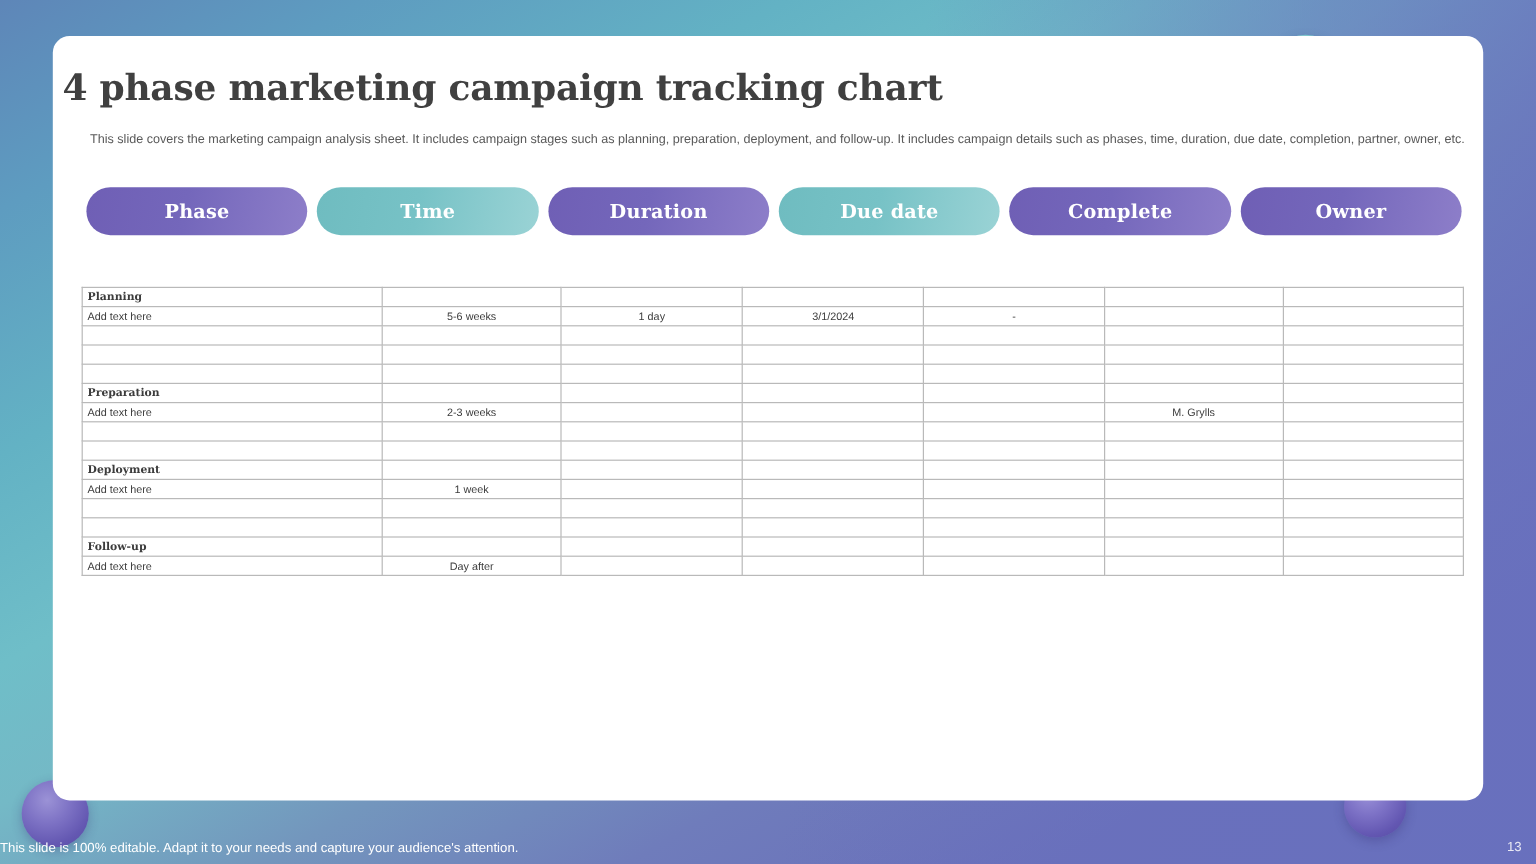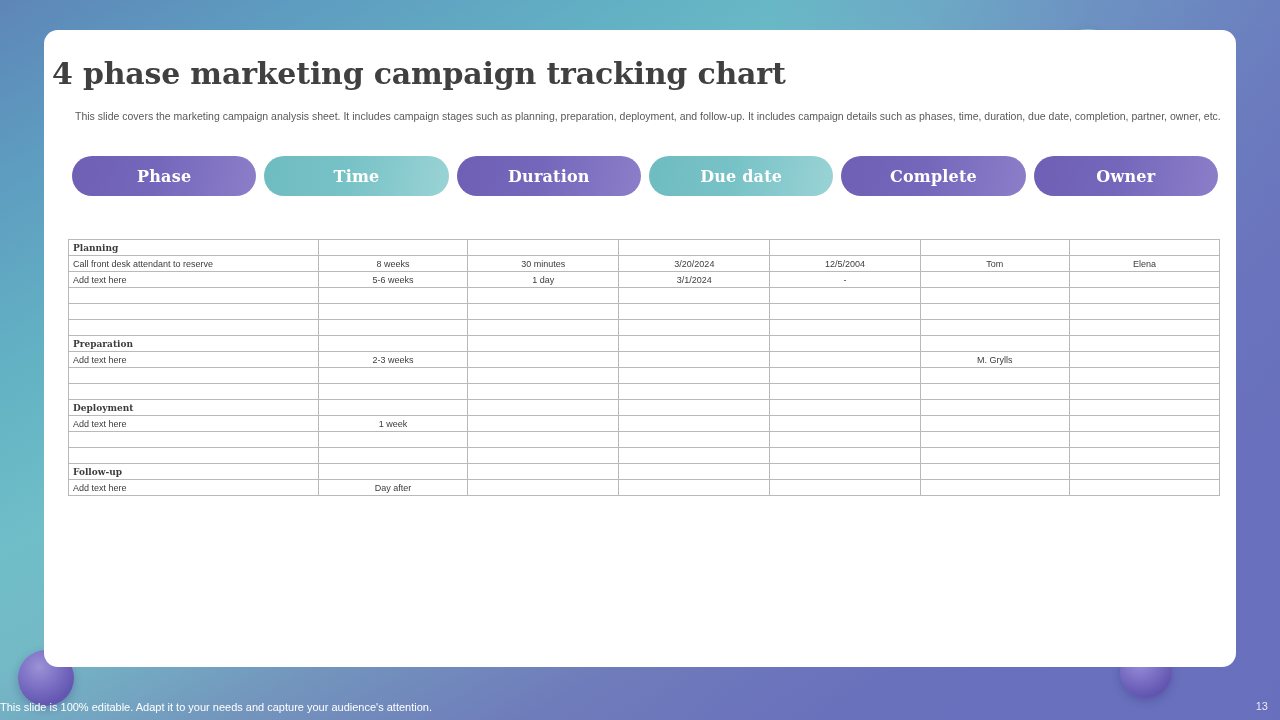--- a/index.html
+++ b/index.html
@@ -233,29 +233,20 @@
           <tr class="section">
             <td class="c-phase">Planning</td>
             <td class="c-data"></td>
             <td class="c-data"></td>
             <td class="c-data"></td>
             <td class="c-data"></td>
             <td class="c-data"></td>
             <td class="c-data"></td>
           </tr>
           <tr class="datarow">
-            <td class="c-phase">Call front desk attendant to reserve</td>
-            <td class="c-data">8 weeks</td>
-            <td class="c-data">30 minutes</td>
-            <td class="c-data">3/20/2024</td>
-            <td class="c-data">12/5/2004</td>
-            <td class="c-data">Tom</td>
-            <td class="c-data">Elena</td>
-          </tr>
-          <tr class="datarow">
             <td class="c-phase">Add text here</td>
             <td class="c-data">5-6 weeks</td>
             <td class="c-data">1 day</td>
             <td class="c-data">3/1/2024</td>
             <td class="c-data">-</td>
             <td class="c-data"></td>
             <td class="c-data"></td>
           </tr>
           <tr class="emptyrow">
             <td class="c-phase"></td>

